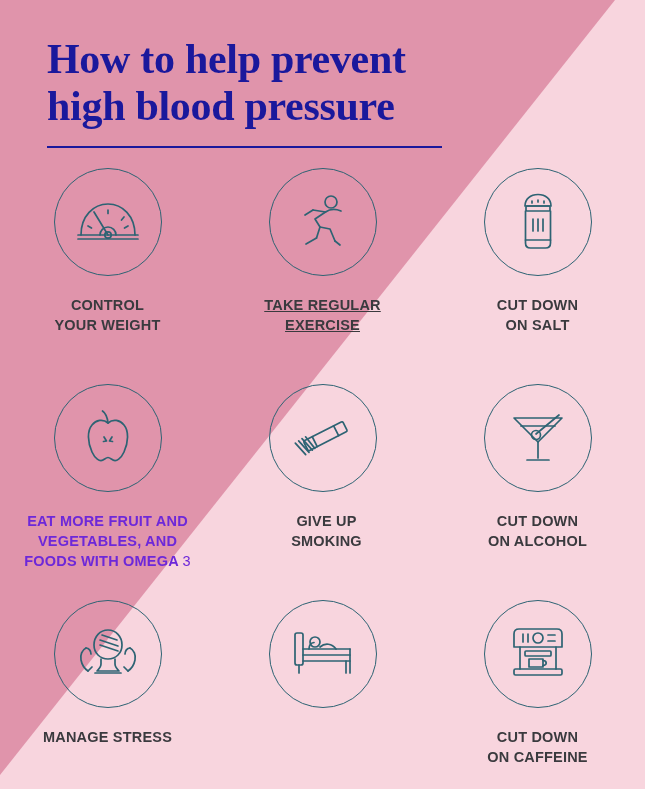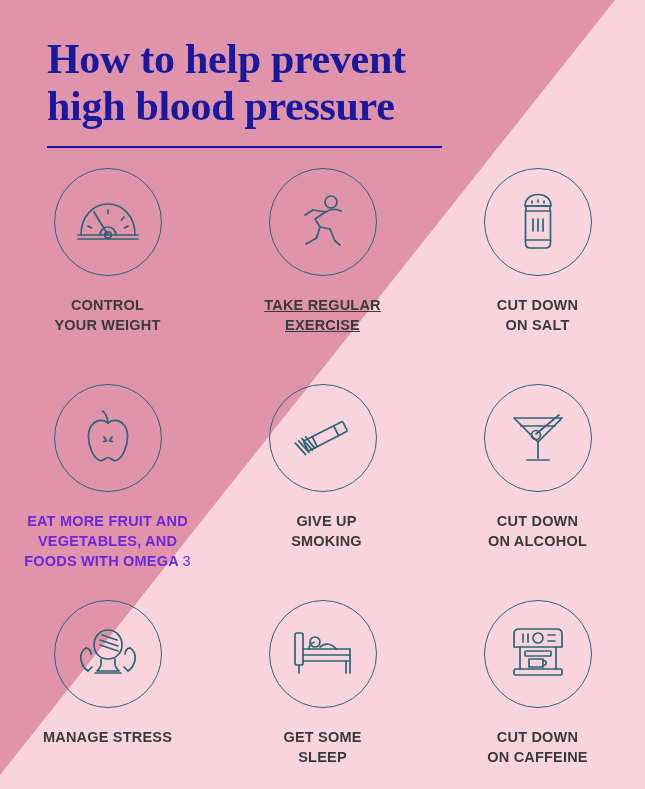--- a/index.html
+++ b/index.html
@@ -260,22 +260,20 @@
           <path d="M13 26 L60 26" style="stroke: rgb(45, 99, 115);"></path>
           <path d="M60 20 L60 44" style="stroke: rgb(45, 99, 115);"></path>
           <line x1="13" y1="32" x2="60" y2="32" style="stroke: rgb(45, 99, 115);"></line>
           <line x1="9" y1="36" x2="9" y2="44" style="stroke: rgb(45, 99, 115);"></line>
           <line x1="56" y1="32" x2="56" y2="44" style="stroke: rgb(45, 99, 115);"></line>
           <circle cx="25" cy="13" r="5" style="stroke: rgb(45, 99, 115);"></circle>
           <path d="M30 18 C35 13.5 42 14.5 46 20" style="stroke: rgb(45, 99, 115);"></path>
           <path d="M19 20 C19 16.5 21 14 24 13.5" style="stroke: rgb(45, 99, 115);"></path>
         </svg>
       </div>
-      <div class="tip-label" style="color: rgb(58, 58, 62);">GET SOME
-SLEEP</div>
     </div>
 
     <div class="tip">
       <div class="icon-circle" style="border-color: rgb(45, 99, 115);">
         <svg width="62" height="58" viewBox="0 0 62 58" aria-hidden="true">
           <path d="M7 9 C7 6 9 4 12 4 L50 4 C53 4 55 6 55 9 L55 22 L7 22 Z" style="stroke: rgb(45, 99, 115);"></path>
           <line x1="16" y1="9" x2="16" y2="17" style="stroke: rgb(45, 99, 115);"></line>
           <line x1="21" y1="9" x2="21" y2="17" style="stroke: rgb(45, 99, 115);"></line>
           <circle cx="31" cy="13" r="5" style="stroke: rgb(45, 99, 115);"></circle>
           <line x1="41" y1="10" x2="48" y2="10" style="stroke: rgb(45, 99, 115);"></line>

